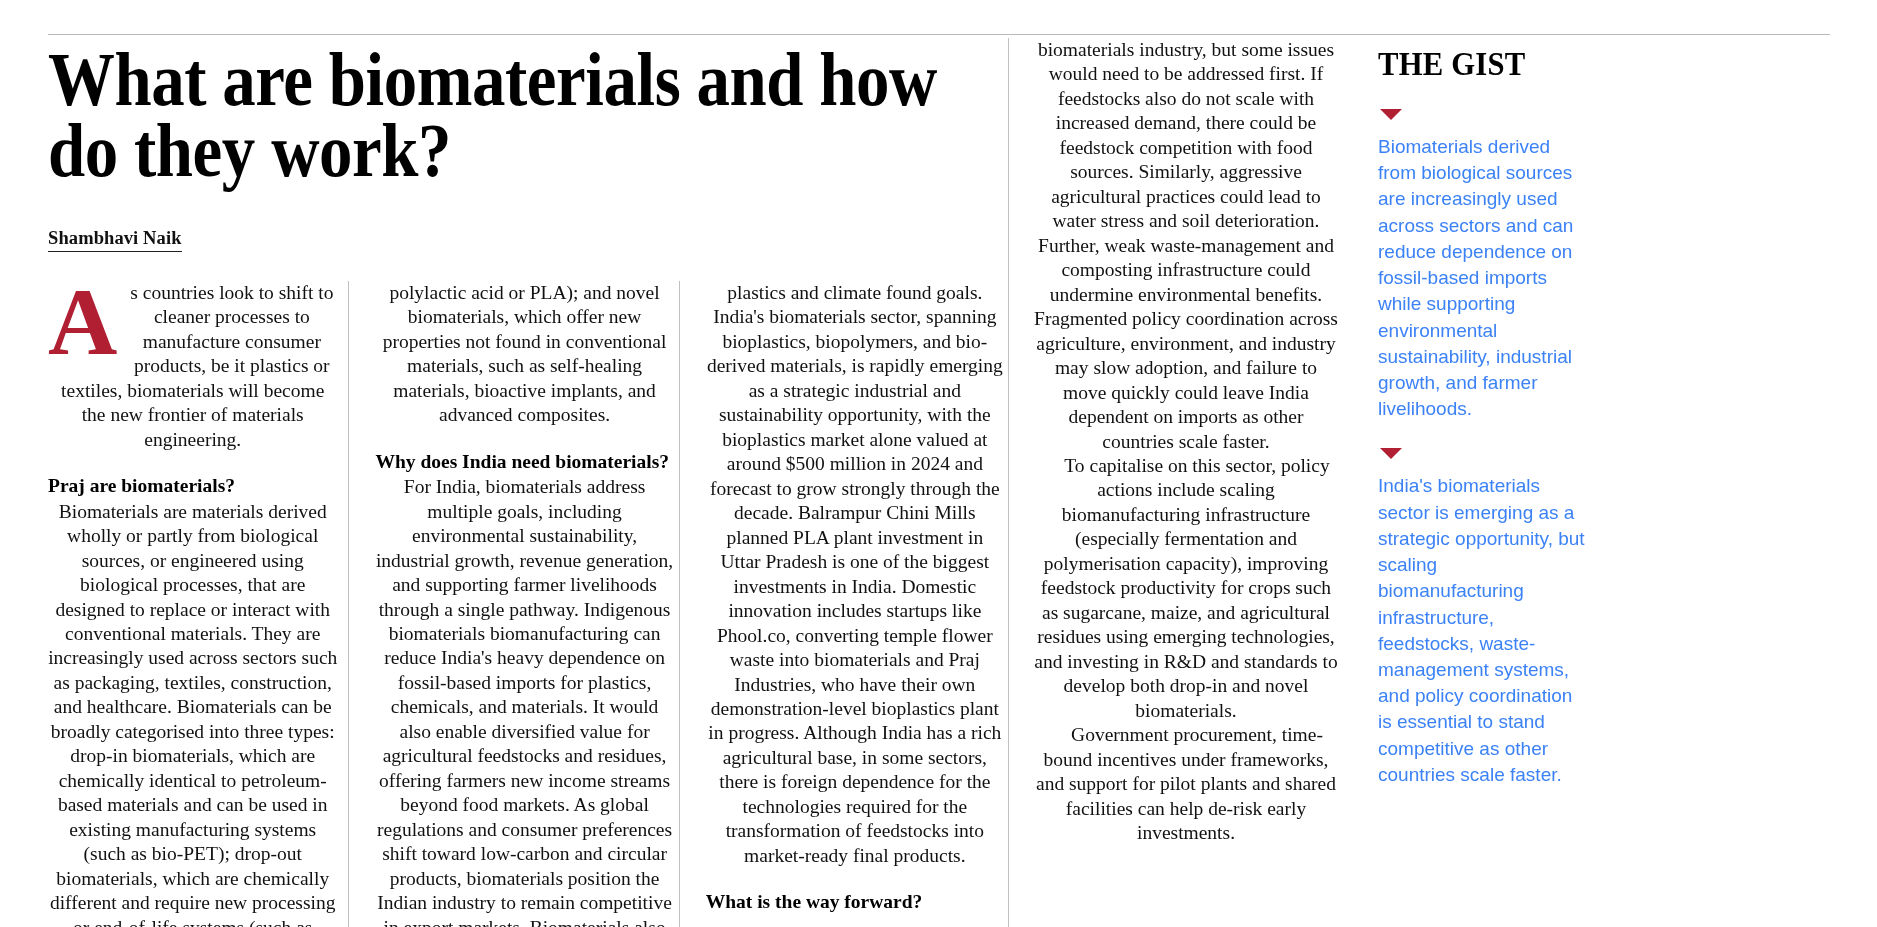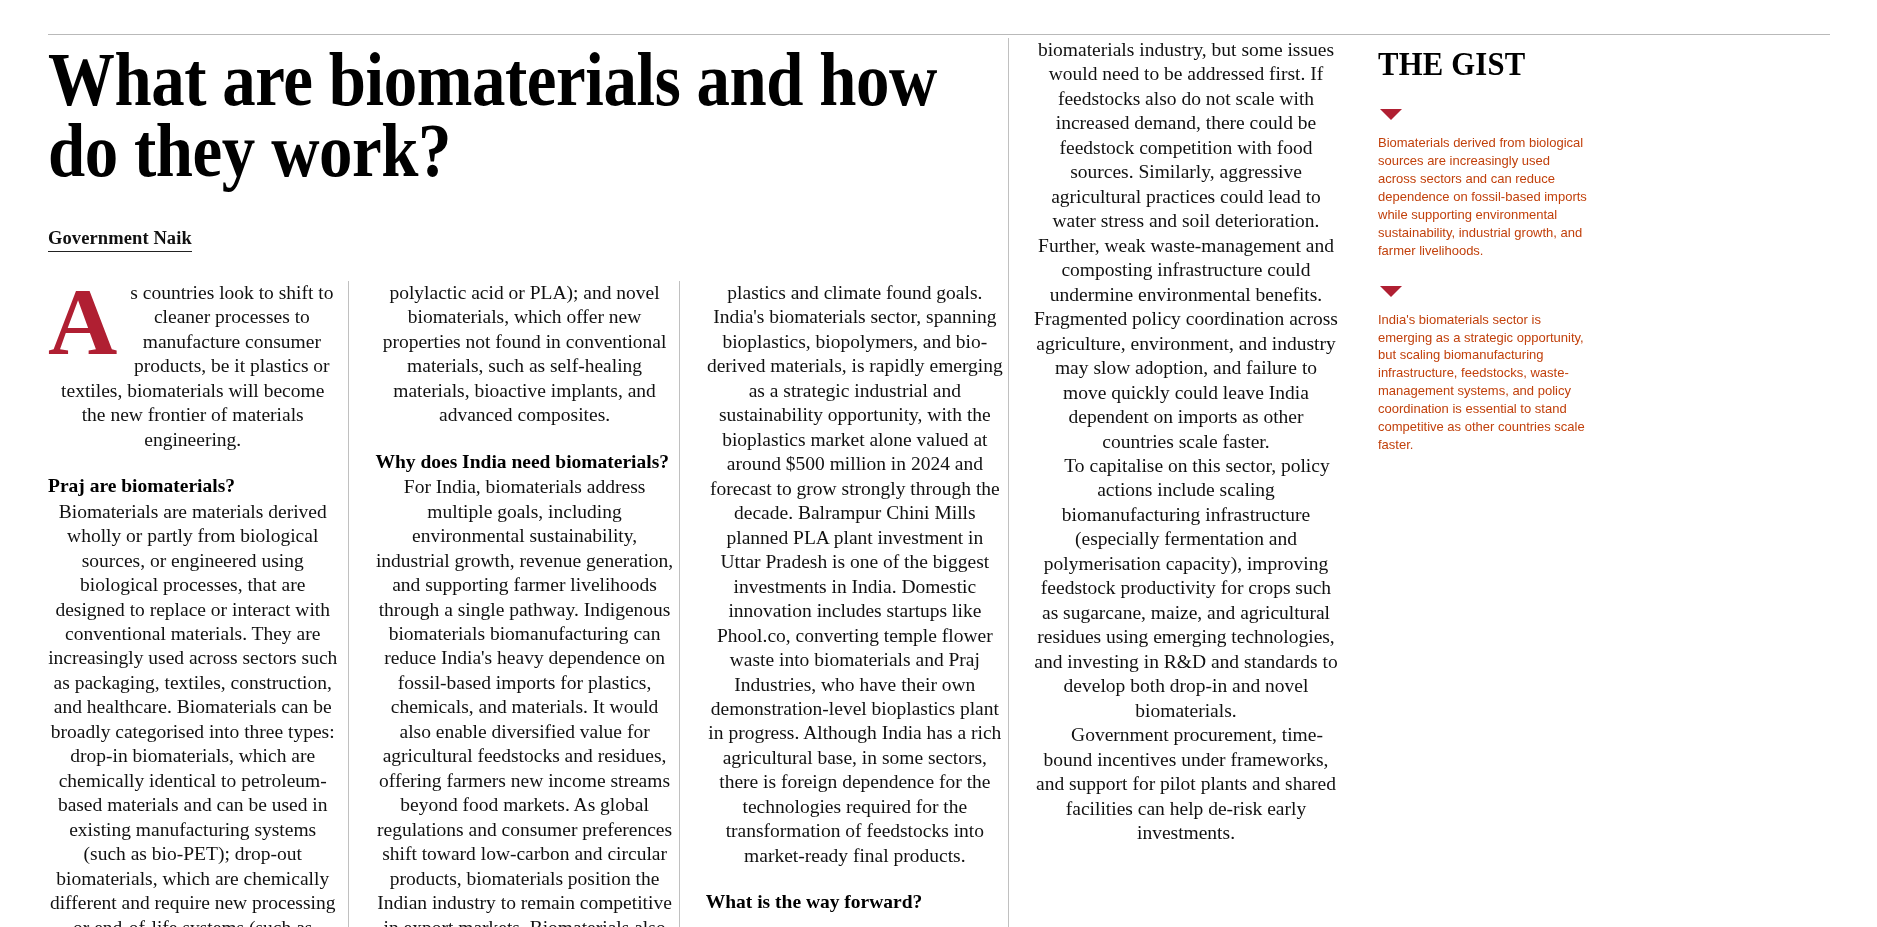--- a/index.html
+++ b/index.html
@@ -147,23 +147,23 @@
   .gist-item { margin-top: 26px; }
   .gist-bullet {
     width: 0; height: 0;
     border-left: 11px solid transparent;
     border-right: 11px solid transparent;
     border-top: 11px solid #b01f32;
     margin: 0 0 14px 2px;
   }
   .gist-text {
     font-family: "Liberation Sans", "DejaVu Sans", sans-serif;
-    font-size: 13px;
+    font-size: 19px;
     line-height: 1.38;
-    color: #c2410c;
+    color: #3b82f6;
     width: 210px;
   }
 
   
   .subsec {
     font-family: "Liberation Serif", "DejaVu Serif", serif;
     font-weight: bold;
     font-size: 19.5px;
     line-height: 1.25;
     margin: 0 0 1px 0;
@@ -200,21 +200,21 @@
 <div class="page">
 
   <div class="top-rule"></div>
 
   <div class="article">
 
     <h1 class="headline">What are biomaterials and how do they work?</h1>
 
 
     <div class="byline-wrap">
-      <span class="byline">Government Naik</span>
+      <span class="byline">Shambhavi Naik</span>
     </div>
 
     <div class="cols3">
 
       <div class="col c1">
         <p class="body dropcap-para">
           <span class="dropcap">A</span><span>s countries look to shift to cleaner processes to manufacture consumer products, be it plastics or textiles, biomaterials will become the new frontier of materials engineering.</span>
         </p>
 
         <div class="subsec" style="margin-top:22px;">Praj are biomaterials?</div>

